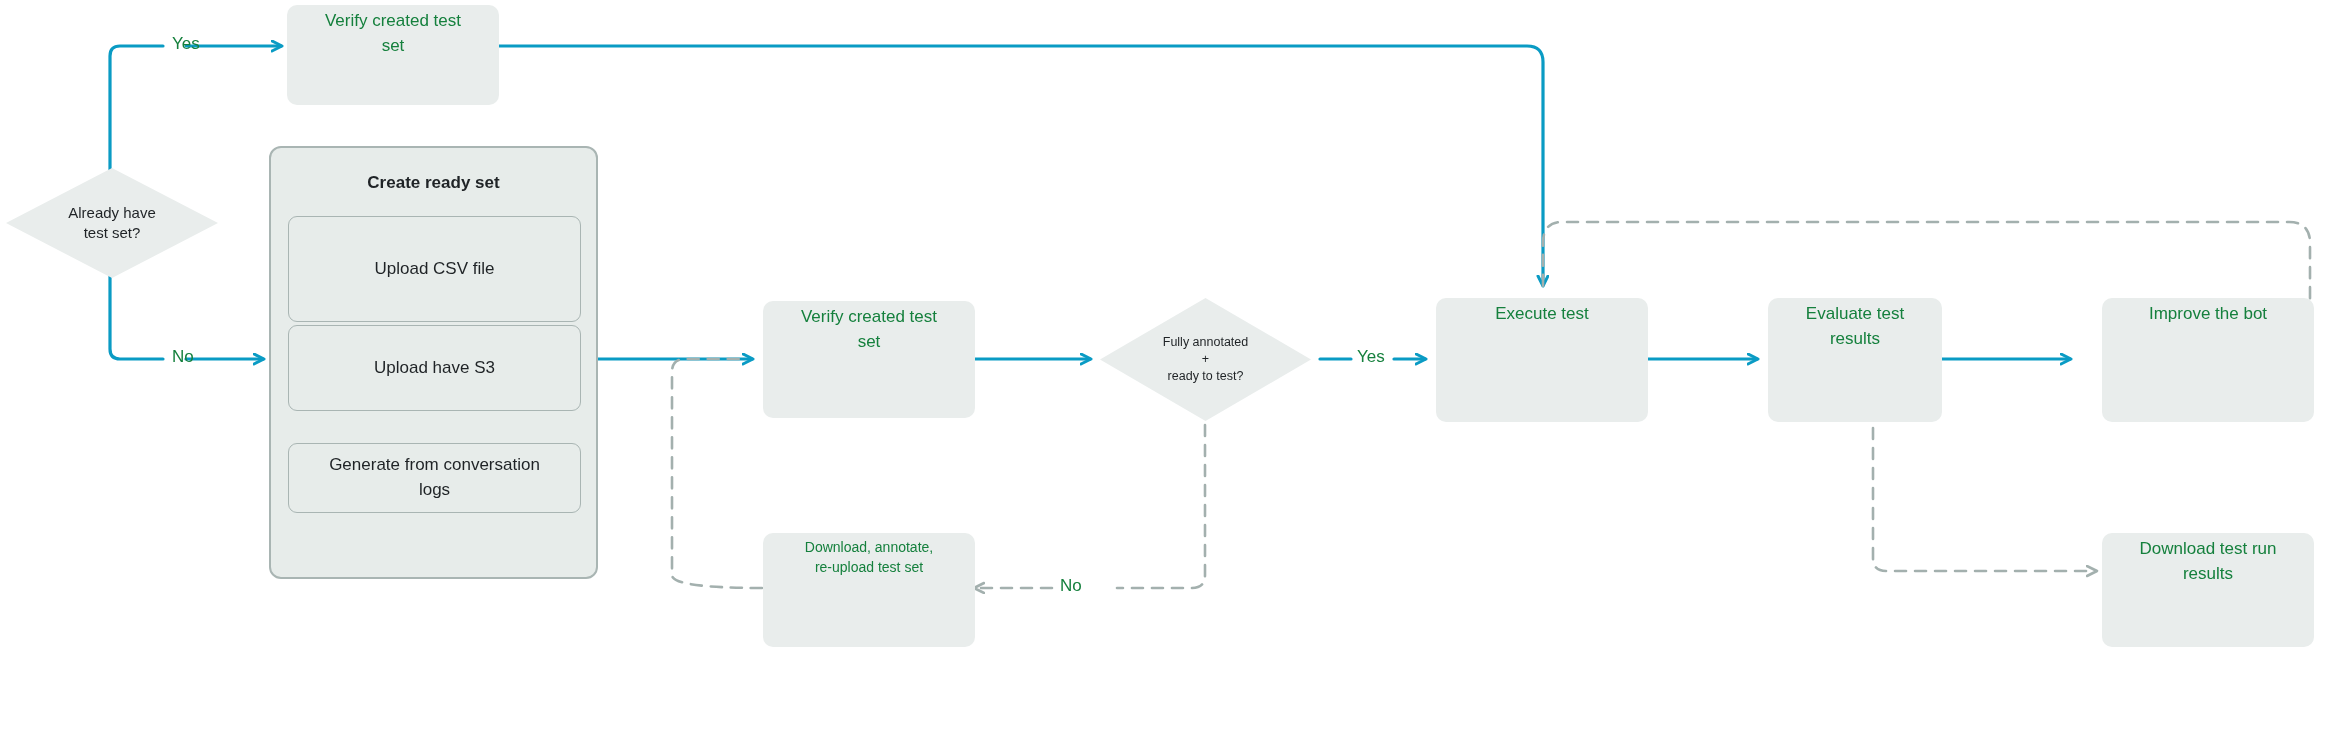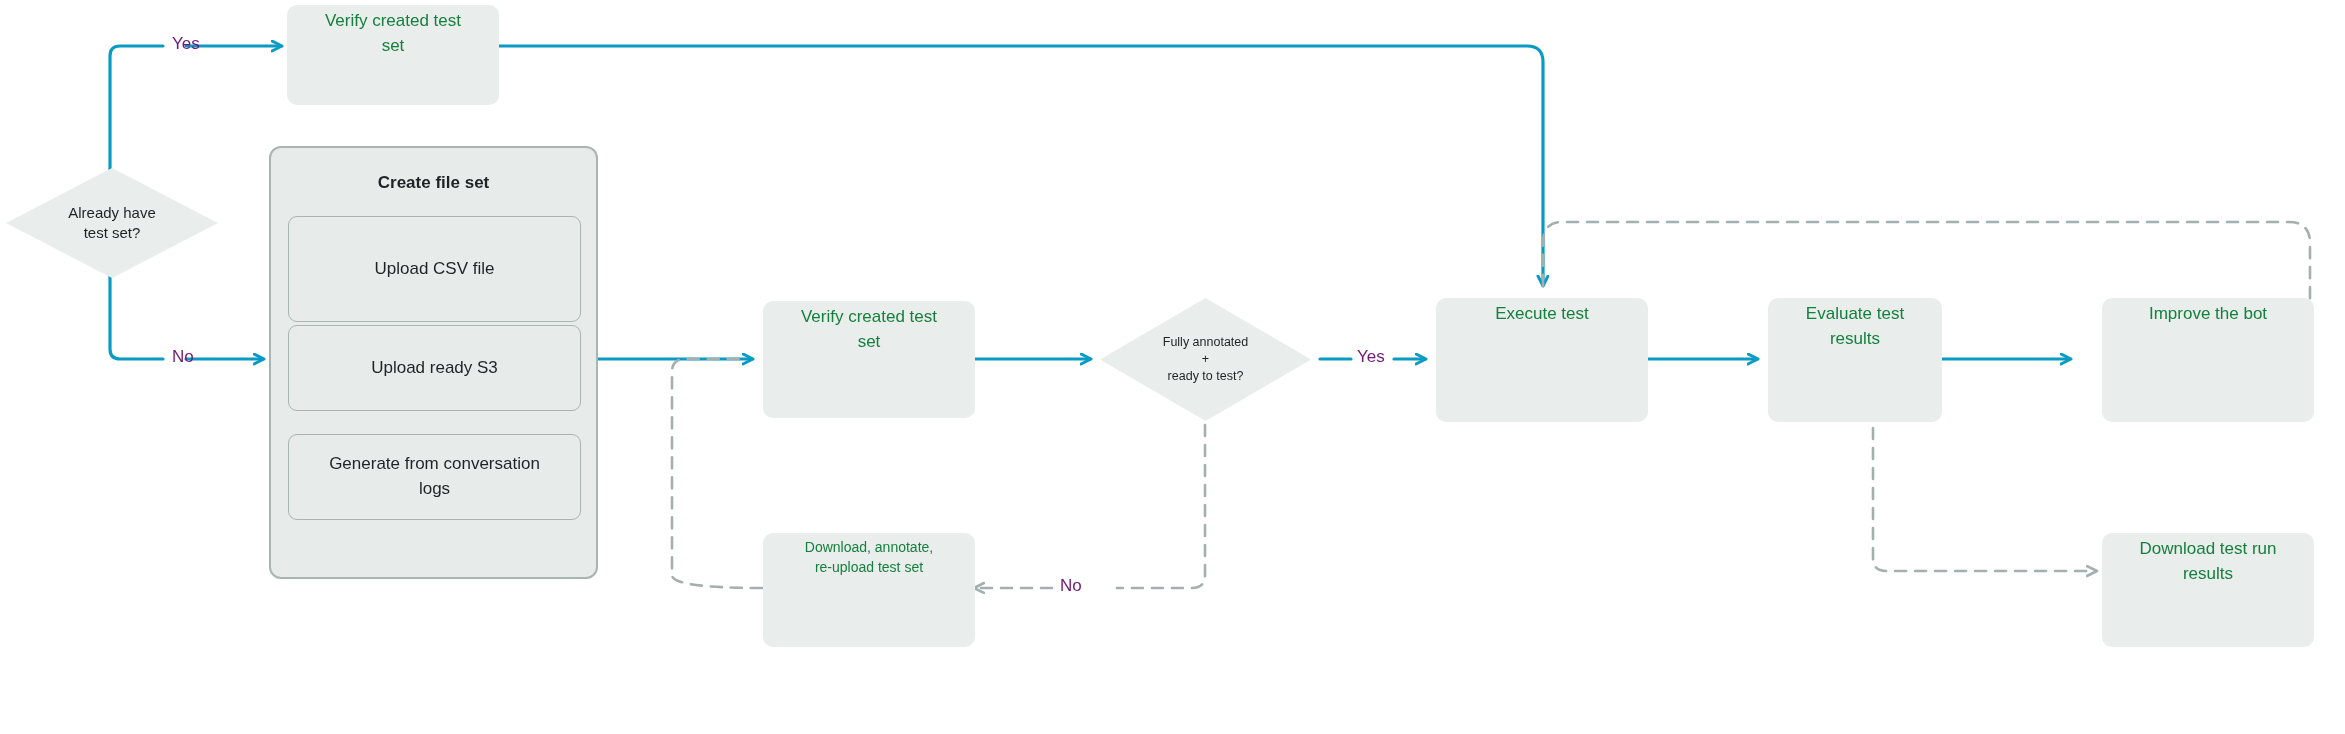--- a/index.html
+++ b/index.html
@@ -76,21 +76,21 @@
     text-align: center;
     background: #e7ecea;
     border: 1.5px solid #a9b5b3;
     border-radius: 9px;
     color: #1f2326;
     line-height: 1.45;
     padding: 4px 12px;
   }
   .edge-label {
     position: absolute;
-    color: #701a75;
+    color: #15803d;
     white-space: nowrap;
   }
   .f17 { font-size: 17px; }
   .f16 { font-size: 14px; }
   .f13 { font-size: 12.5px; }
   .f11 { font-size: 15px; }
 </style>
 </head>
 <body>
 
@@ -145,31 +145,31 @@
     <span class="node-text">Already have
 test set?</span>
   </div>
 
   <div class="node f17" style="left:287px; top:5px; width:212px; height:100px;">
     <span class="node-text">Verify created test
 set</span>
   </div>
 
   <div class="group-box" style="left:269px; top:146px; width:329px; height:433px;">
-    <div class="group-title f17" style="top:25px;">Create file set</div>
+    <div class="group-title f17" style="top:25px;">Create ready set</div>
 
     <div class="sub-node f17" style="left:17px; top:68px; width:293px; height:106px;">
       <span class="node-text">Upload CSV file</span>
     </div>
 
     <div class="sub-node f17" style="left:17px; top:177px; width:293px; height:86px;">
-      <span class="node-text">Upload ready S3</span>
+      <span class="node-text">Upload have S3</span>
     </div>
 
-    <div class="sub-node f17" style="left:17px; top:286px; width:293px; height:86px;">
+    <div class="sub-node f17" style="left:17px; top:295px; width:293px; height:70px;">
       <span class="node-text">Generate from conversation
 logs</span>
     </div>
   </div>
 
   <div class="node f17" style="left:763px; top:301px; width:212px; height:117px;">
     <span class="node-text">Verify created test
 set</span>
   </div>
 

